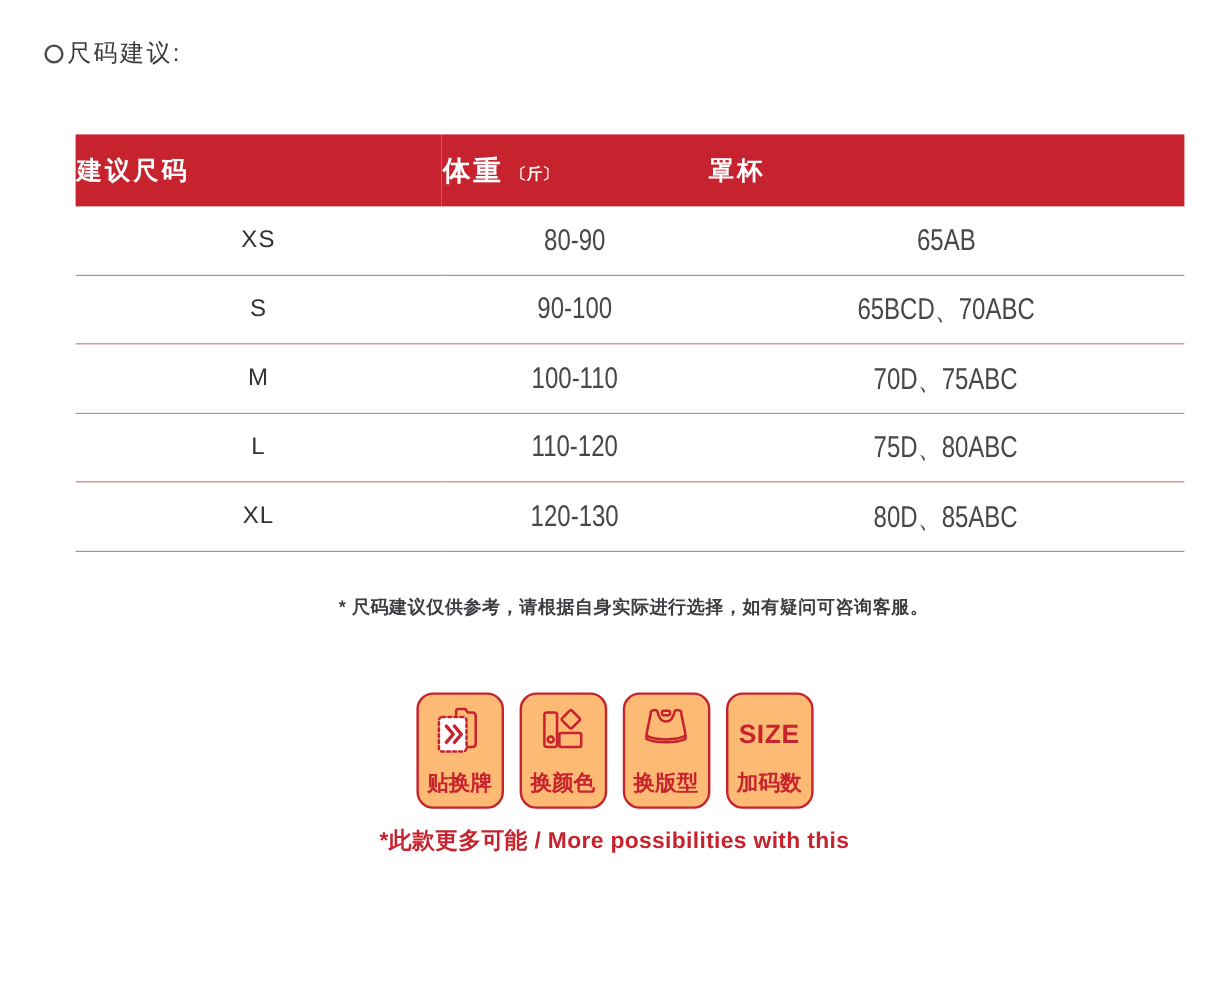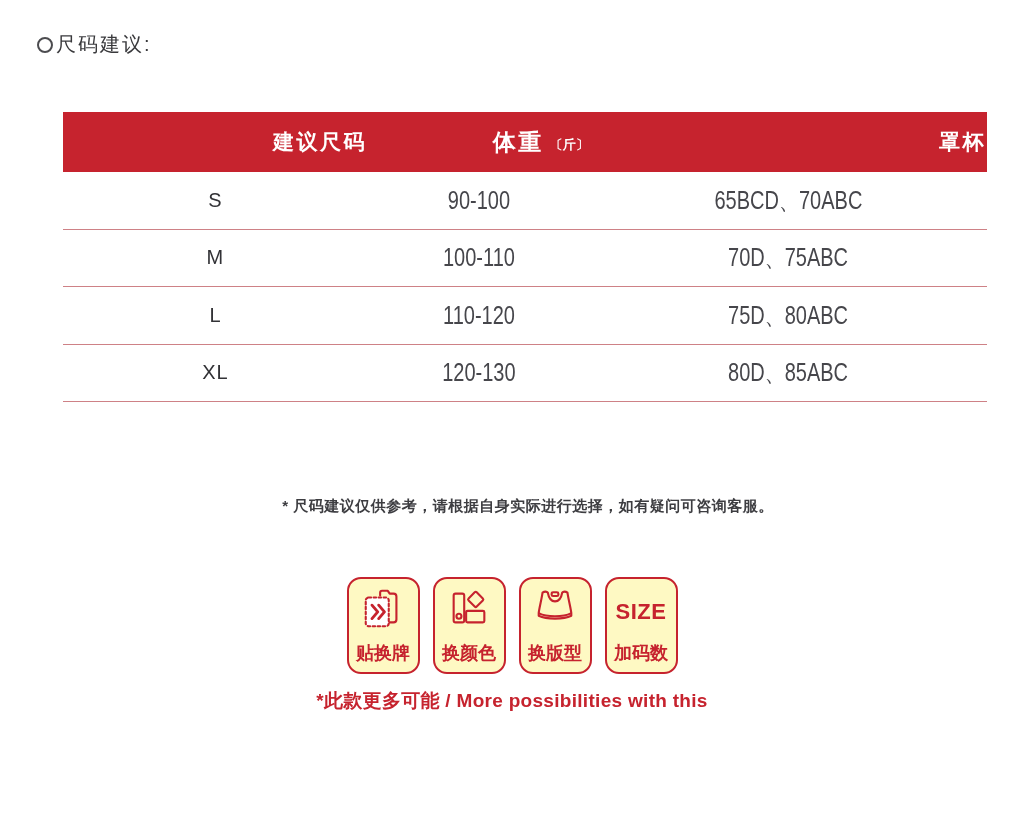--- a/index.html
+++ b/index.html
@@ -15,21 +15,21 @@
   }
   .ring{width:12px;height:12px;border:2px solid #4c4c4f;border-radius:50%;flex:0 0 auto;}
 
   
   .size-table{
     position:absolute;left:63px;top:112px;width:924px;
     border-collapse:collapse;table-layout:fixed;
   }
   .size-table thead th{
     height:58px;background:#C6232E;color:#fff;font-weight:bold;
-    font-size:21px;letter-spacing:2.5px;text-align:right;vertical-align:middle;
+    font-size:21px;letter-spacing:2.5px;text-align:left;vertical-align:middle;
   }
   .size-table thead th.weight-th{font-size:23px;}
   .unit{font-size:13px;font-weight:bold;letter-spacing:0;margin-left:6px;vertical-align:1px;}
   .size-table tbody td{
     height:54.5px;text-align:center;vertical-align:middle;
     border-bottom:1.5px solid #CE8186;
   }
   .size-cell{font-size:20px;color:#323236;letter-spacing:1px;font-weight:500;}
   .cond{
     display:inline-block;transform:scaleX(.8);transform-origin:center;
@@ -41,21 +41,21 @@
     position:absolute;left:0;top:497px;width:1024px;text-align:center;
     font-size:15px;font-weight:bold;color:#3d3d41;letter-spacing:.5px;padding-left:16px;
   }
 
   
   .badges{
     position:absolute;left:0;top:577px;width:1024px;
     display:flex;justify-content:center;gap:13px;
   }
   .badge{
-    box-sizing:border-box;width:73px;height:97px;background:#fef9c3;
+    box-sizing:border-box;width:73px;height:97px;background:#fdba74;
     border:2.5px solid #C6232E;border-radius:14px;
     display:flex;flex-direction:column;align-items:center;justify-content:space-between;
     padding:7px 0 9px;
   }
   .badge svg{display:block;}
   .badge-label{
     font-size:18px;font-weight:bold;color:#C6232E;line-height:1;
     white-space:nowrap;letter-spacing:0;font-family:Liberation Mono, monospace;
   }
   .size-word{
@@ -92,20 +92,25 @@
         </th>
         <th class="weight-th">
           <span>体重</span><span class="unit">〔斤〕</span>
         </th>
         <th>
           <span>罩杯</span>
         </th>
       </tr>
     </thead>
     <tbody>
+      <tr>
+        <td class="size-cell">XS</td>
+        <td><span class="cond">80-90</span></td>
+        <td><span class="cond">65AB</span></td>
+      </tr>
       <tr>
         <td class="size-cell">S</td>
         <td><span class="cond">90-100</span></td>
         <td><span class="cond">65BCD、70ABC</span></td>
       </tr>
       <tr>
         <td class="size-cell">M</td>
         <td><span class="cond">100-110</span></td>
         <td><span class="cond">70D、75ABC</span></td>
       </tr>

